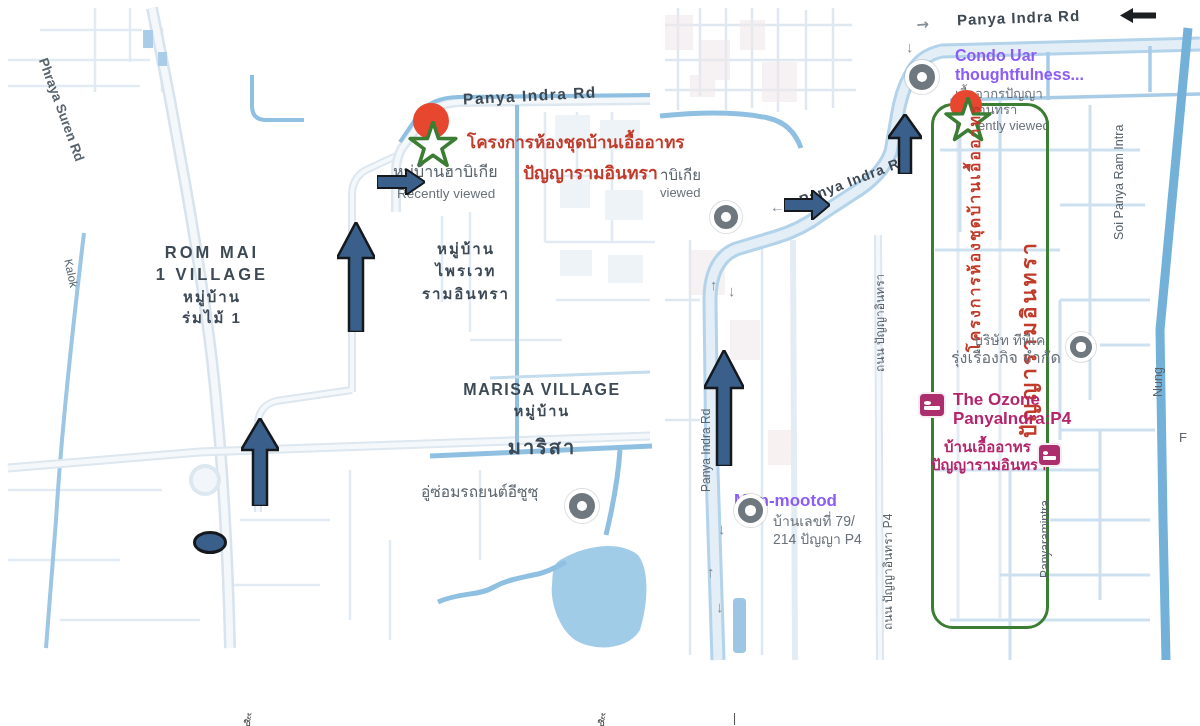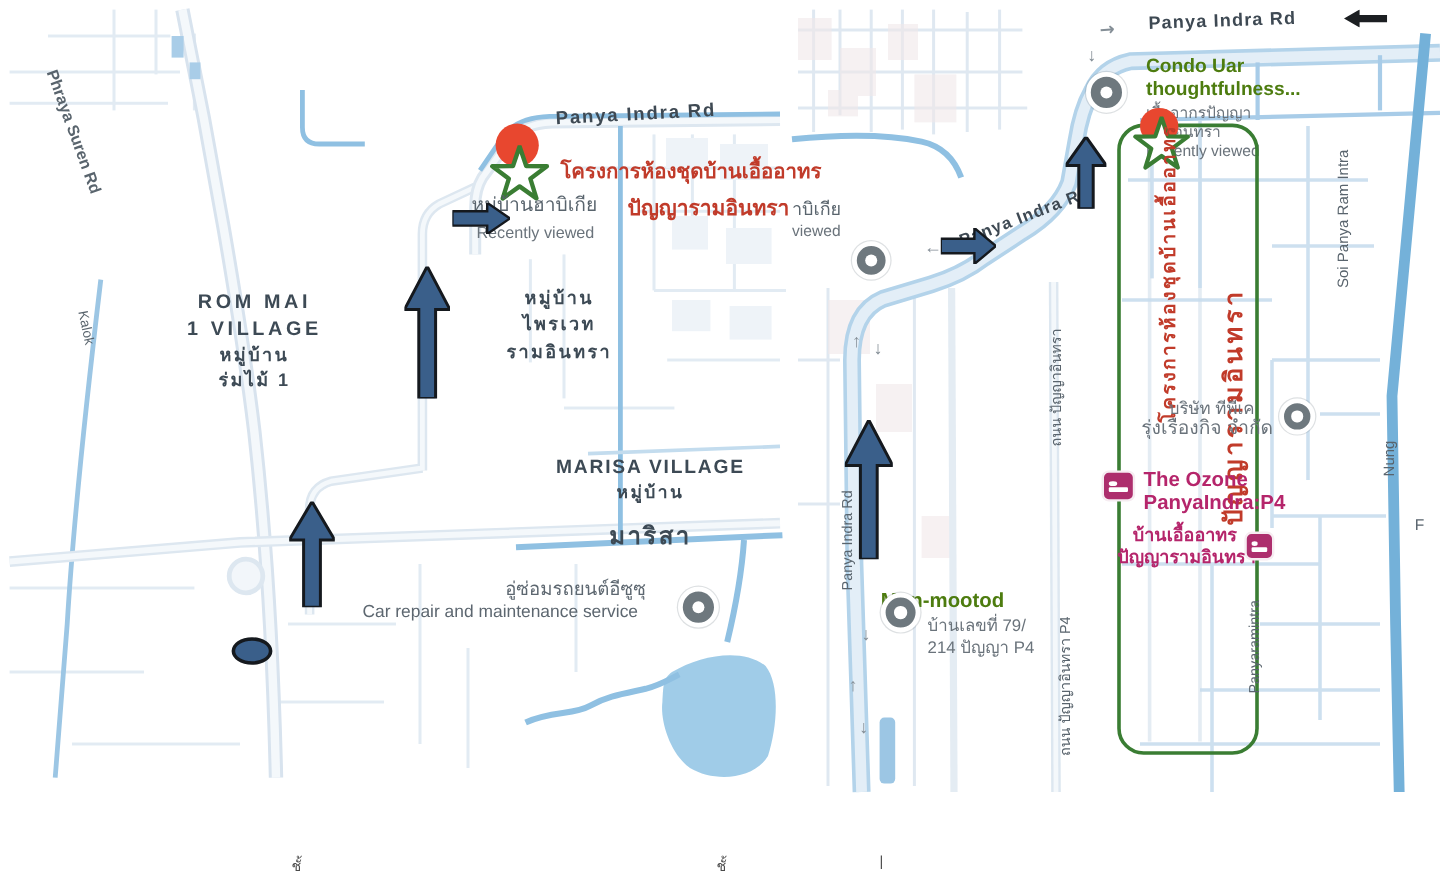--- a/index.html
+++ b/index.html
@@ -4,21 +4,21 @@
 <style>
   html,body{margin:0;padding:0;background:#fff;}
   #canvas{position:relative;width:1200px;height:726px;overflow:hidden;background:#fff;
           font-family:"Liberation Sans","DejaVu Sans",sans-serif;}
   svg.map-bg{position:absolute;left:0;top:0;}
   .lbl{position:absolute;white-space:nowrap;line-height:1.15;}
   .vert{transform:rotate(-90deg);transform-origin:0 0;}
   .roadlbl{font-weight:bold;color:#3e4953;}
   .village{font-weight:bold;color:#3d4a55;text-align:center;}
   .gray{color:#6a737b;}
-  .grayname{color:#4d7c0f;font-weight:bold;}
+  .grayname{color:#8b5cf6;font-weight:bold;}
   .red{color:#c13b2a;font-weight:bold;}
   .pink{color:#b5256b;font-weight:bold;}
   .street{color:#59646d;}
   .water-lbl{color:#5f8d7a;font-weight:bold;text-align:center;}
   .poi{position:absolute;border-radius:50%;background:#6e787e;border:4px solid #fff;
        box-sizing:border-box;box-shadow:0 0 0 1px rgba(120,130,140,.25);}
   .poi::after{content:"";position:absolute;left:29%;top:29%;width:42%;height:42%;
        background:#fff;border-radius:50%;}
   .lodge{position:absolute;background:#ad2e6d;border:2px solid #f6ecf1;border-radius:6px;
        box-sizing:border-box;}
@@ -195,21 +195,20 @@
     <div style="font-size:15px;letter-spacing:2px;margin-top:5px;">รามอินทรา</div>
   </div>
 
   <div class="lbl village" style="left:450px;top:381px;width:184px;">
     <div style="font-size:16px;letter-spacing:1.5px;">MARISA VILLAGE</div>
     <div style="font-size:14.5px;letter-spacing:2px;margin-top:4px;">หมู่บ้าน</div>
     <div style="font-size:20px;letter-spacing:2px;margin-top:16px;">มาริสา</div>
   </div>
 
   <div class="lbl" style="left:421px;top:483px;font-size:15.5px;color:#5d6770;">อู่ซ่อมรถยนต์อีซูซุ</div>
-  <div class="lbl" style="left:302px;top:502px;font-size:14.5px;color:#5d6770;">Car repair and maintenance service</div>
   <div class="poi" style="left:565px;top:489px;width:34px;height:34px;"></div>
 
 
   <svg style="position:absolute;left:377px;top:169px;" width="48" height="26" viewBox="0 0 48 26">
     <polygon points="0,7 29,7 29,0 48,13 29,26 29,19 0,19" fill="#3a5f8a" stroke="#15191e" stroke-width="2"></polygon>
   </svg>
   <svg style="position:absolute;left:337px;top:222px;" width="38" height="110" viewBox="0 0 38 110">
     <polygon points="12,110 12,36 0,36 19,0 38,36 26,36 26,110" fill="#3a5f8a" stroke="#15191e" stroke-width="2.5"></polygon>
   </svg>
   <svg style="position:absolute;left:241px;top:418px;" width="38" height="88" viewBox="0 0 38 88">

